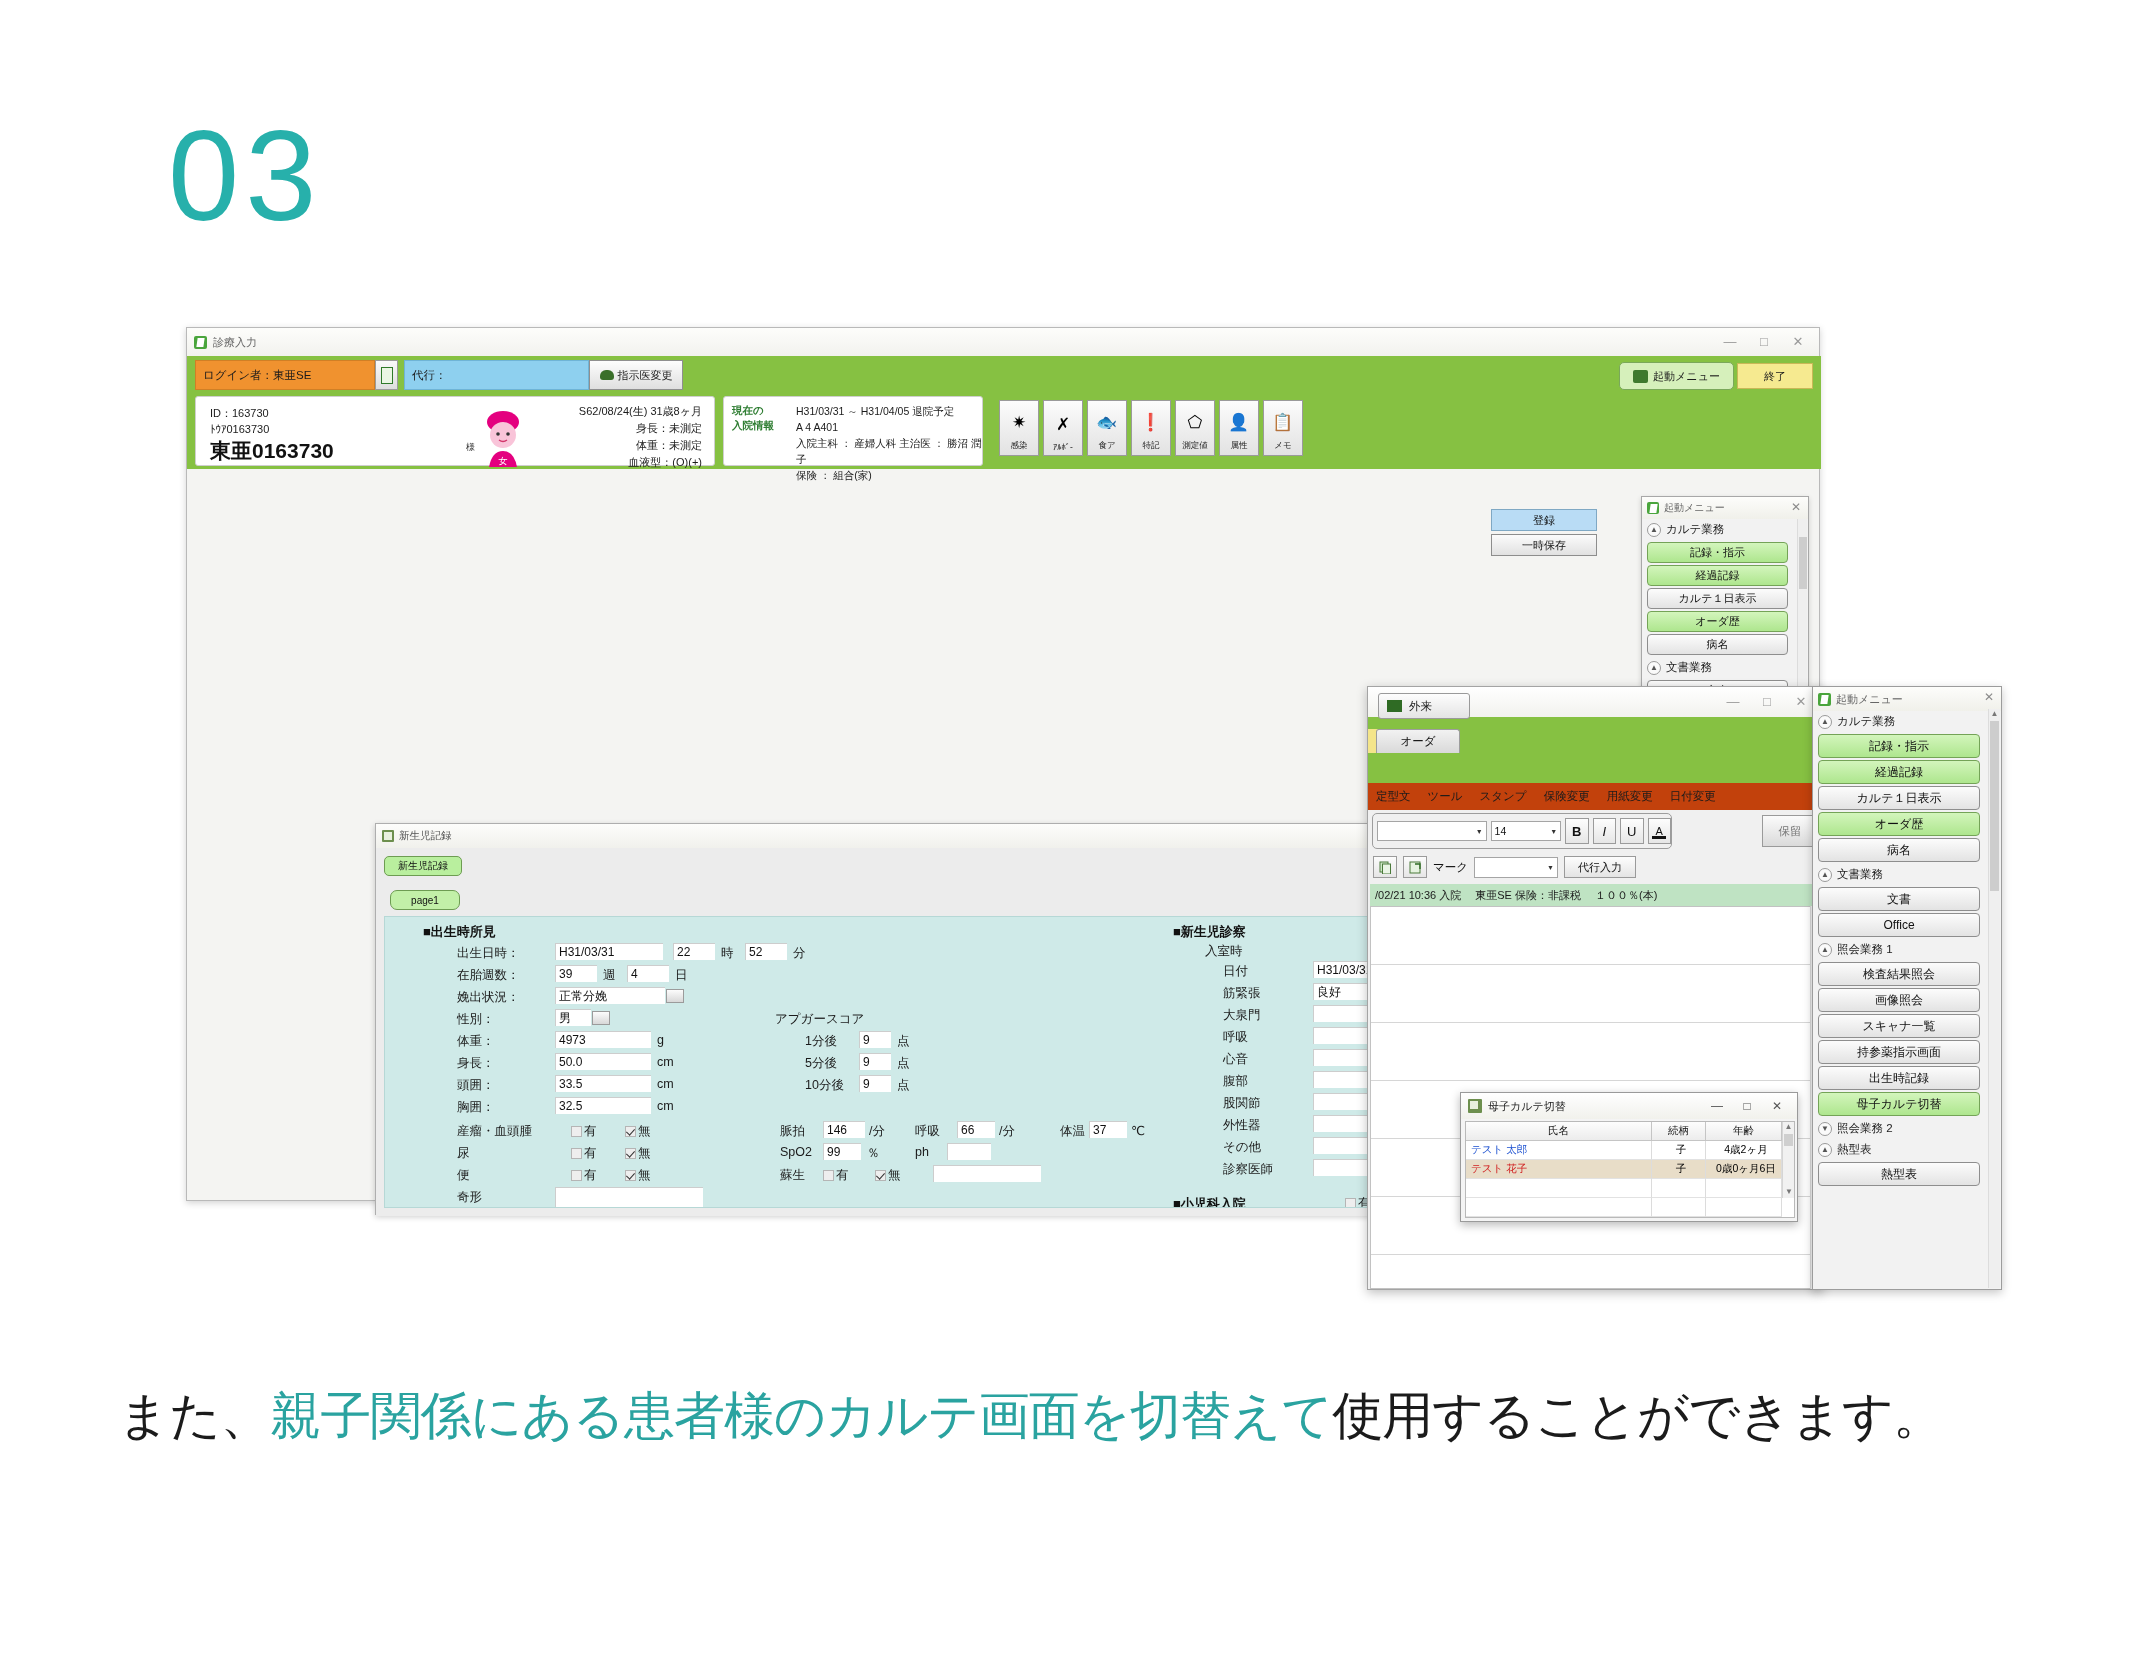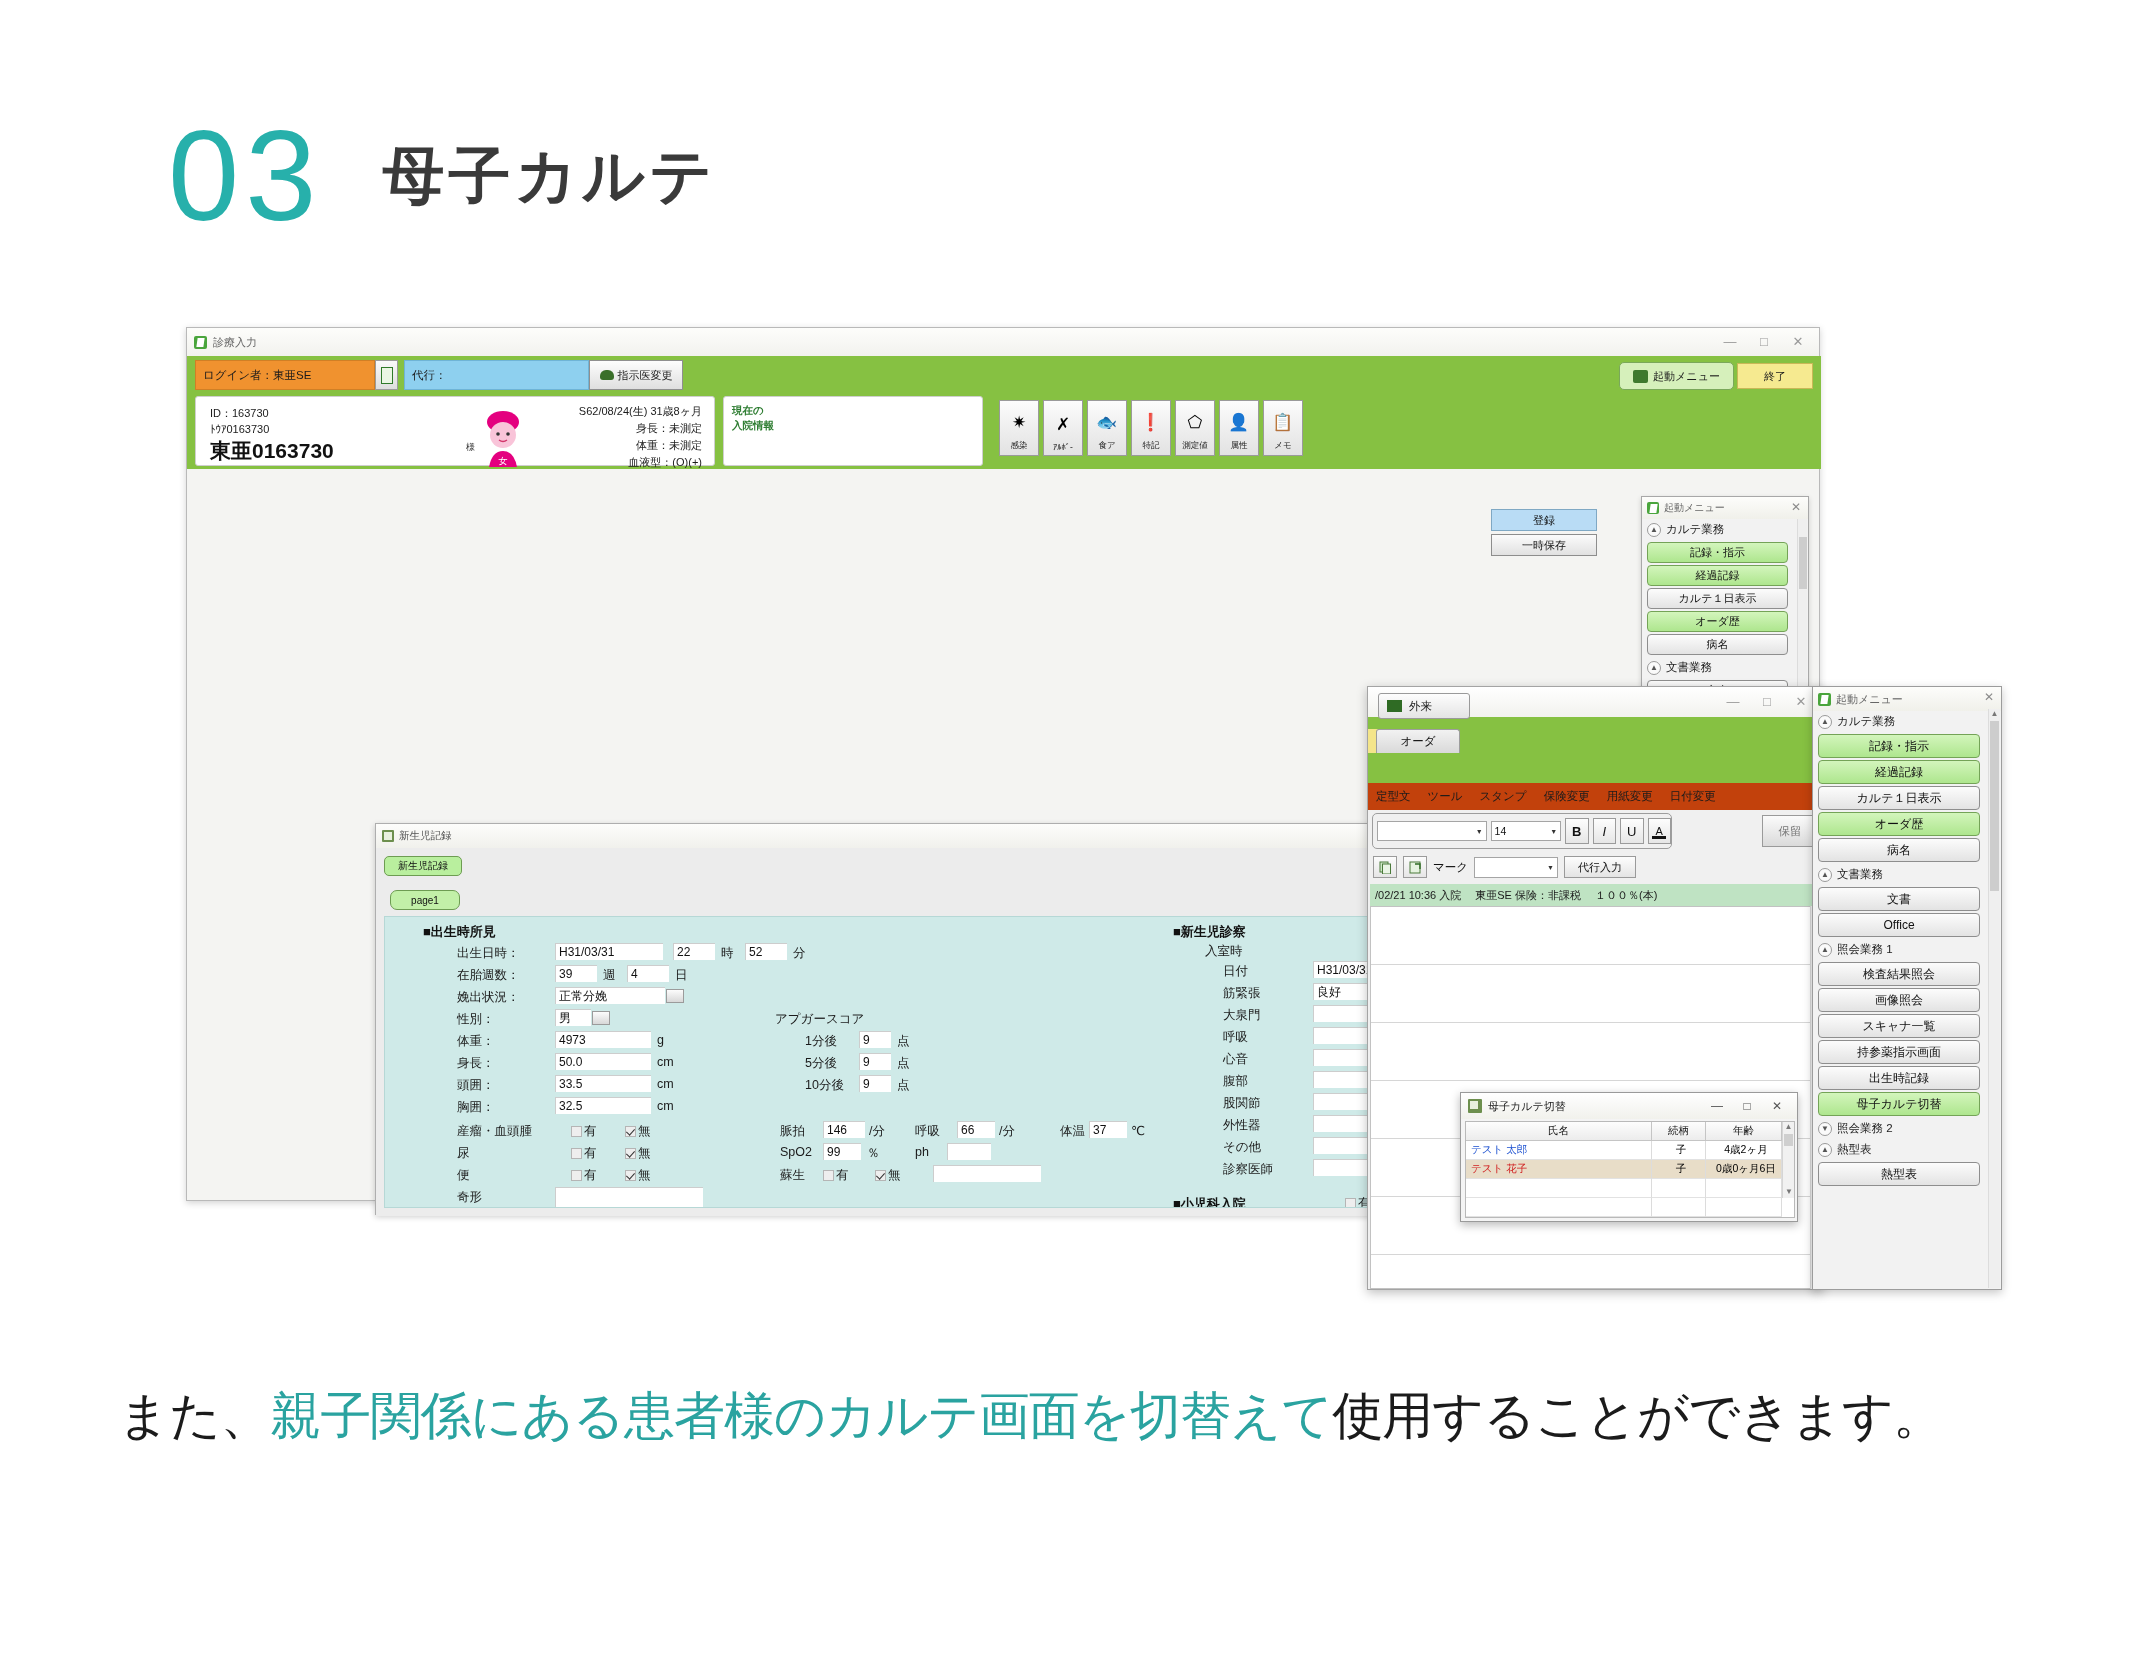--- a/index.html
+++ b/index.html
@@ -205,21 +205,20 @@
   .cap p{font-size:51px;line-height:88px;color:#1b1b1b;letter-spacing:-1px;font-weight:500;}
   .cap .hl{color:#2aa3a0;}
 </style>
 </head>
 <body>
 
 <div class="page">
 
   <div class="heading">
     <div class="num">03</div>
-    <div class="ttl">母子カルテ</div>
   </div>
 
   <div class="w1">
     <div class="w1-title">
       <span class="winicon"></span>
       <span class="t">診療入力</span>
       <div class="wbtns">
         <div class="wbtn">—</div>
         <div class="wbtn">□</div>
         <div class="wbtn">✕</div>
@@ -268,20 +267,26 @@
           <div>身長：未測定</div>
           <div>体重：未測定</div>
           <div>血液型：(O)(+)</div>
         </div>
       </div>
 
       <div class="in-card">
         <div class="in-lab">
           <div>現在の</div>
           <div>入院情報</div>
+        </div>
+        <div class="in-txt">
+          <div>H31/03/31 ～ H31/04/05 退院予定</div>
+          <div>A 4 A401</div>
+          <div>入院主科 ： 産婦人科 主治医 ： 勝沼 潤子</div>
+          <div>保険 ： 組合(家)</div>
         </div>
       </div>
 
       <div class="ticons" id="toolbar-icons">
           <div class="ticon">
             <span class="gl">✷</span>
             <span class="lb">感染</span>
           </div>
           <div class="ticon">
             <span class="gl">✗</span>

